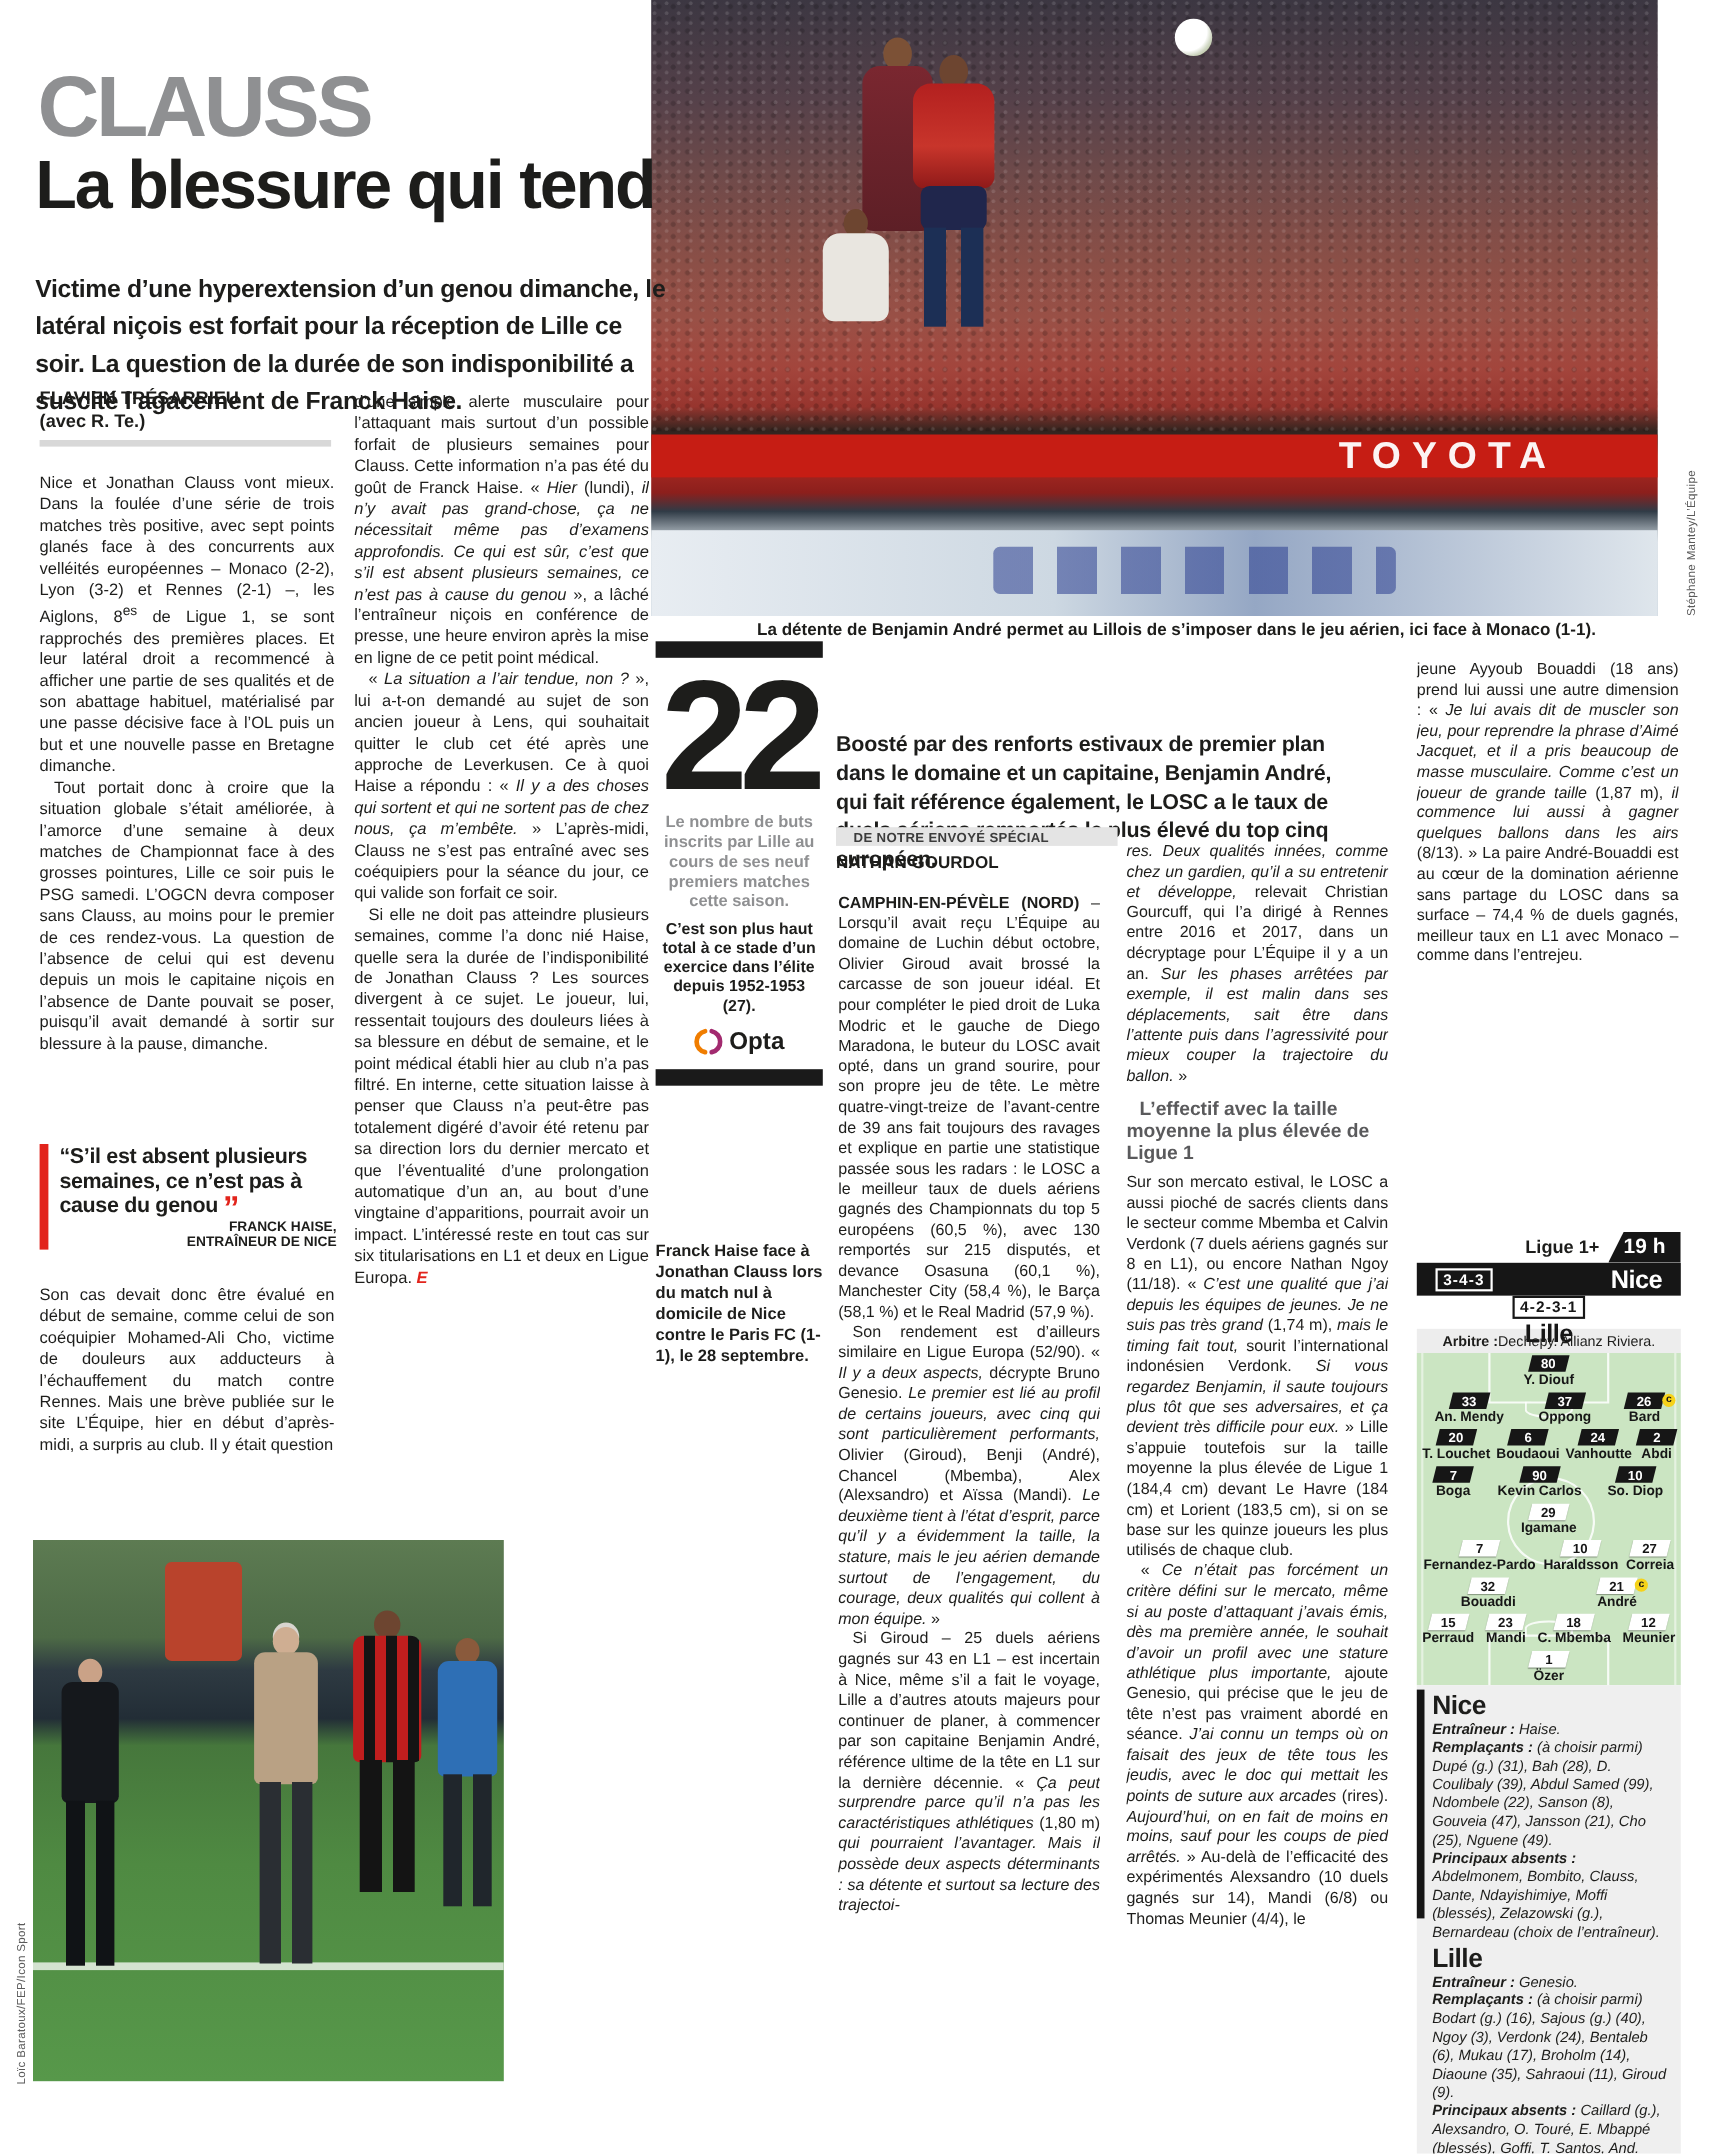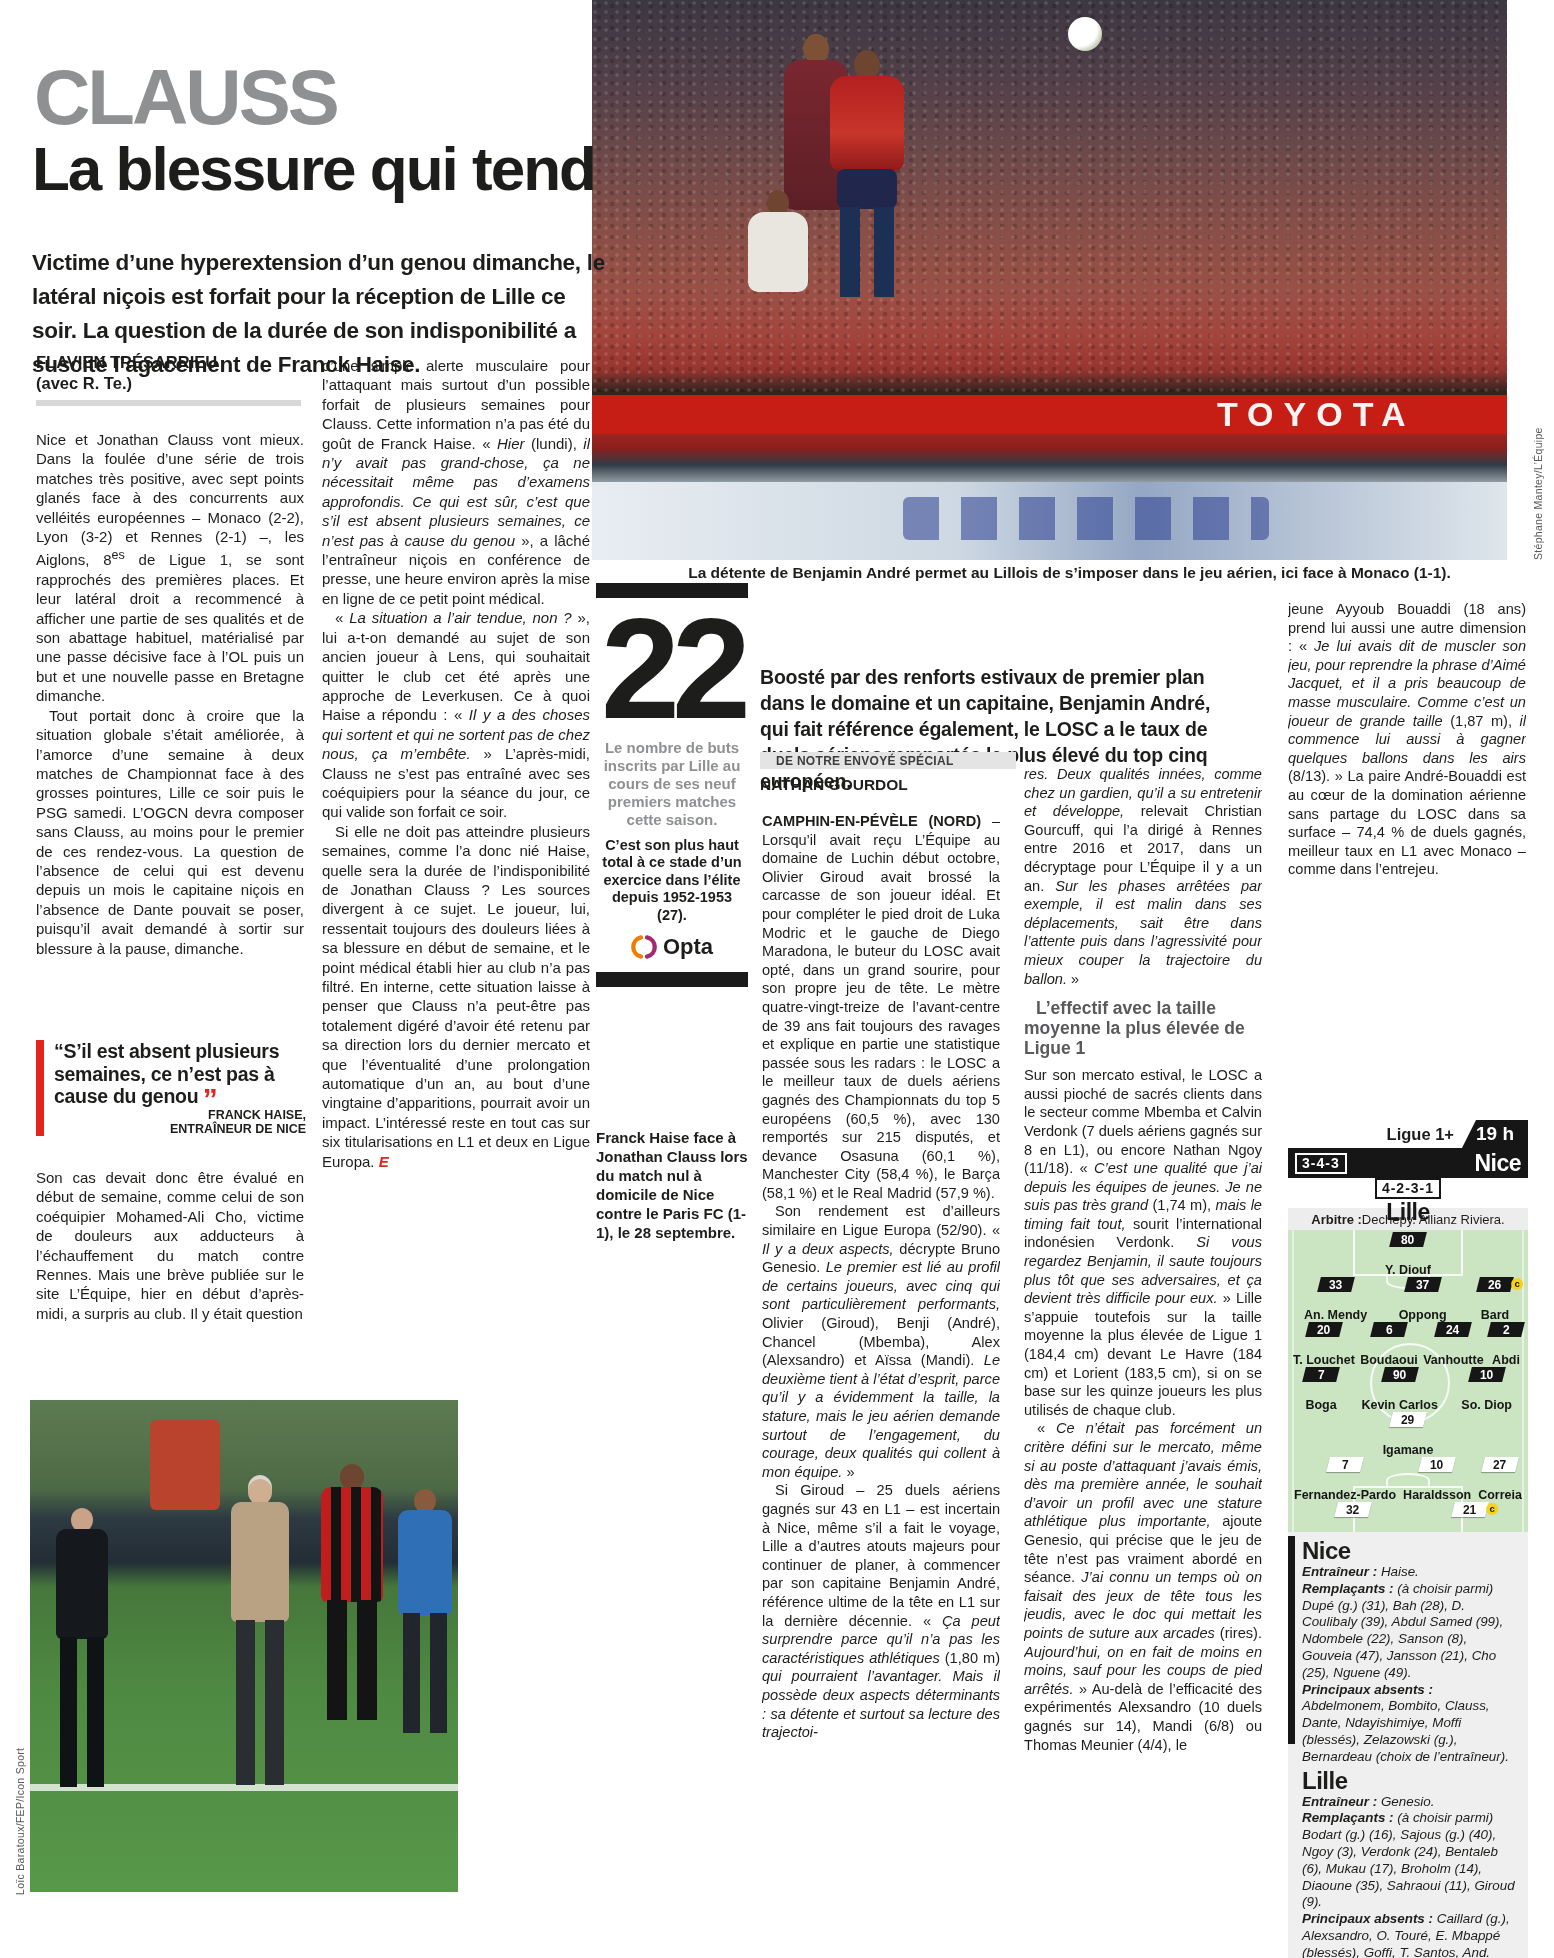--- a/index.html
+++ b/index.html
@@ -96,21 +96,21 @@
   .colL3{left:1288px;top:600px;width:238px;height:516px;}
   .crosshead{font-size:17.5px;line-height:20px;font-weight:bold;color:#5a5a5c;margin:10px 0 8px;
      text-align:left;text-indent:12px;}
   
   .panel{position:absolute;left:1288px;top:1120px;width:240px;}
   .panel-head{height:28px;display:flex;align-items:center;justify-content:flex-end;}
   .channel{font-size:16.5px;font-weight:bold;margin-right:8px;}
   .ko-time{background:#161616;color:#fff;font-size:19px;font-weight:bold;height:28px;
      display:flex;align-items:center;justify-content:center;width:66px;
      clip-path:polygon(14px 0,100% 0,100% 100%,0 100%);}
-  .tbar{height:30px;display:flex;align-items:center;justify-content:space-between;padding:0 7px;}
+  .tbar{height:30px;display:flex;align-items:center;justify-content:space-between;padding:0 17px;}
   .tbar-home{background:#161616;color:#fff;}
   .tbar-away{background:#fff;color:#161616;flex-direction:column;}
   .formation{font-size:14px;font-weight:bold;letter-spacing:1px;border:2px solid currentColor;
      padding:0 5px;line-height:17px;}
   .teamname{font-size:23px;font-weight:bold;letter-spacing:-0.5px;}
   .refbar{background:#ededed;height:22px;font-size:13px;display:flex;align-items:center;
      justify-content:center;}
   .pitch{position:relative;height:302px;background:#cbe5c2;overflow:hidden;}
   .mark{position:absolute;border:2px solid rgba(255,255,255,.85);}
   .m-boxT{left:27%;right:27%;top:-2px;height:46px;border-top:none;}
@@ -129,21 +129,21 @@
   .prow.n4{justify-content:space-between;padding:0 1px;}
   .player{display:flex;flex-direction:column;align-items:center;}
   .chip{position:relative;min-width:26px;height:15px;padding:0 4px;background:#161616;color:#fff;
      font-size:12px;font-weight:bold;display:flex;align-items:center;justify-content:center;
      transform:skewX(-14deg);}
   .chip > span{transform:skewX(14deg);}
   .lille .chip{background:#fff;color:#161616;box-shadow:0 1px 1px rgba(0,0,0,.35);}
   .capbadge{position:absolute;right:-11px;top:1px;width:12px;height:12px;border-radius:50%;
      background:#f6d21a;color:#161616;font-size:9.5px;font-weight:bold;line-height:12px;
      text-align:center;transform:skewX(14deg);}
-  .pname{font-size:12.5px;font-weight:bold;margin-top:16px;white-space:nowrap;color:#161616;}
+  .pname{font-size:12.5px;font-weight:bold;margin-top:0;white-space:nowrap;color:#161616;}
   .team-info{background:#efefef;padding:6px 10px 10px 14px;position:relative;}
   .ti-black{position:absolute;left:0;top:4px;width:7px;height:208px;background:#161616;}
   .ti-title{font-size:24px;font-weight:bold;line-height:26px;letter-spacing:-0.5px;}
   .ti-lines p{margin:0;font-size:13.4px;line-height:16.8px;font-style:italic;}
   .ti-away{margin-top:2px;}
 </style>
 </head>
 <body>
 
 <div class="page">

